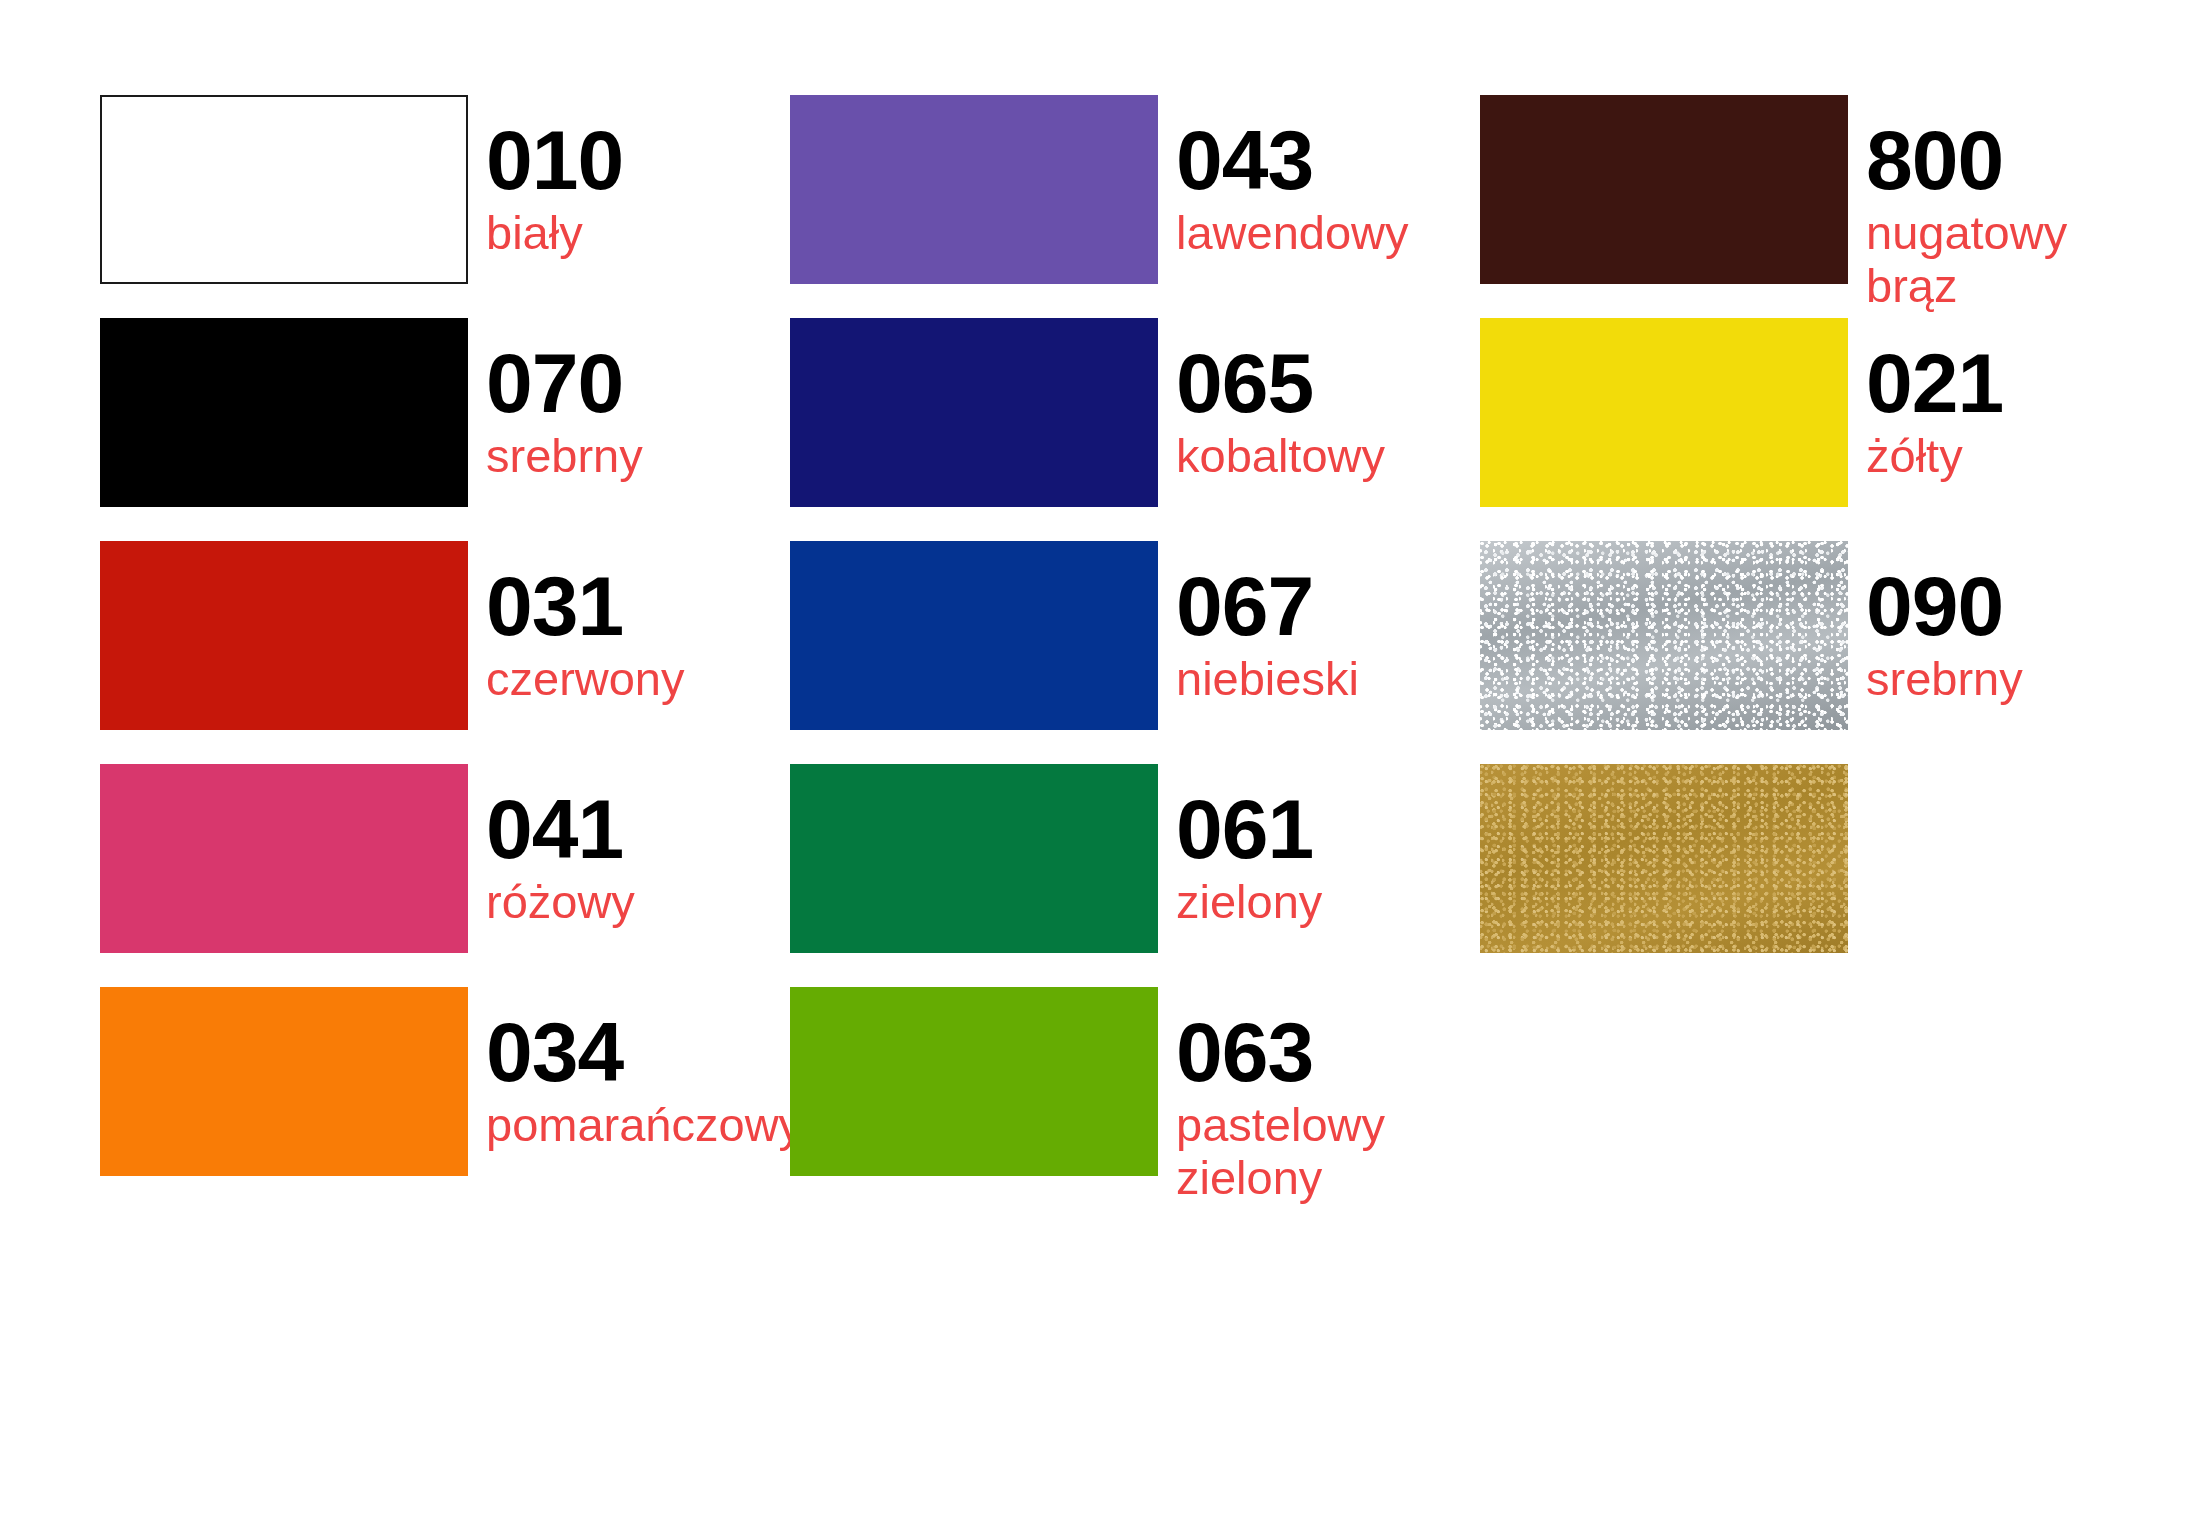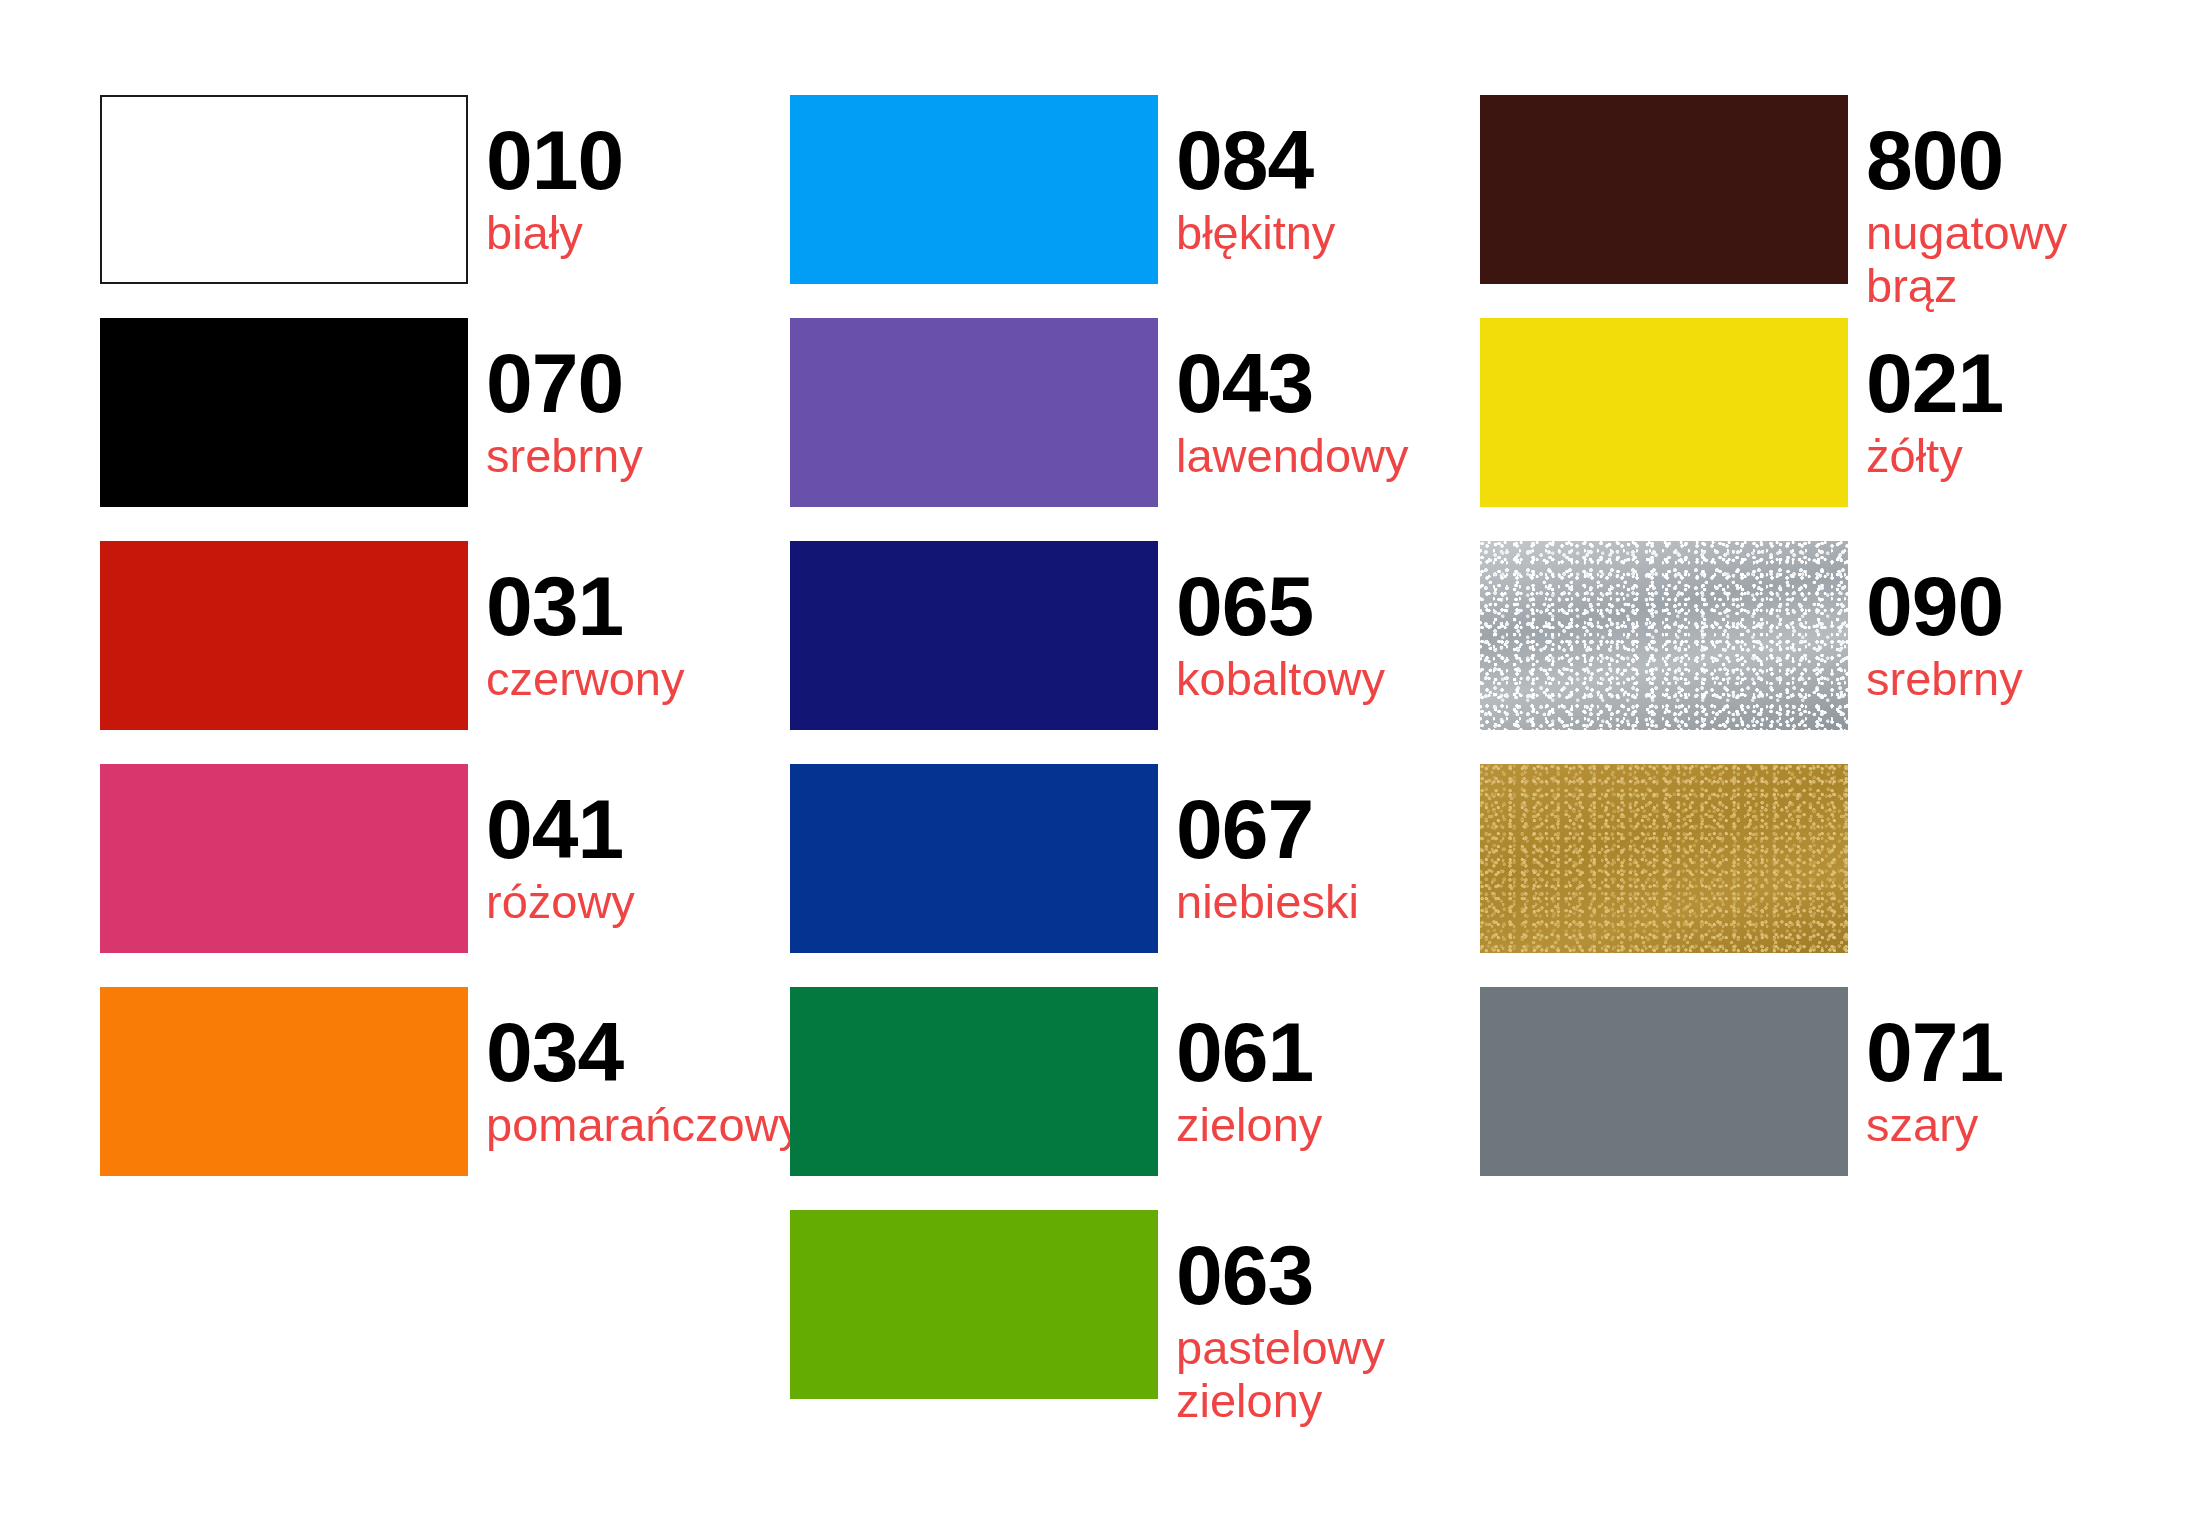--- a/index.html
+++ b/index.html
@@ -154,27 +154,20 @@
         <div class="swatch-row">
           <div class="chip" title="pomarańczowy" style="background: rgb(249, 124, 6);"></div>
           <div class="meta">
             <div class="code">034</div>
             <div class="cname">pomarańczowy</div>
           </div>
         </div>
       </div>
       <div class="column">
         <div class="swatch-row">
-          <div class="chip" title="błękitny" style="background: rgb(0, 158, 245);"></div>
-          <div class="meta">
-            <div class="code">084</div>
-            <div class="cname">błękitny</div>
-          </div>
-        </div>
-        <div class="swatch-row">
           <div class="chip" title="lawendowy" style="background: rgb(105, 80, 171);"></div>
           <div class="meta">
             <div class="code">043</div>
             <div class="cname">lawendowy</div>
           </div>
         </div>
         <div class="swatch-row">
           <div class="chip" title="kobaltowy" style="background: rgb(19, 21, 116);"></div>
           <div class="meta">
             <div class="code">065</div>
@@ -223,22 +216,15 @@
         <div class="swatch-row">
           <div class="chip metal-silver" title="srebrny"></div>
           <div class="meta">
             <div class="code">090</div>
             <div class="cname">srebrny</div>
           </div>
         </div>
         <div class="swatch-row">
           <div class="chip metal-gold" title="złoty"></div>
         </div>
-        <div class="swatch-row">
-          <div class="chip" title="szary" style="background: rgb(110, 119, 123);"></div>
-          <div class="meta">
-            <div class="code">071</div>
-            <div class="cname">szary</div>
-          </div>
-        </div>
       </div>
     </div>
 </div>
 
 </body></html>

